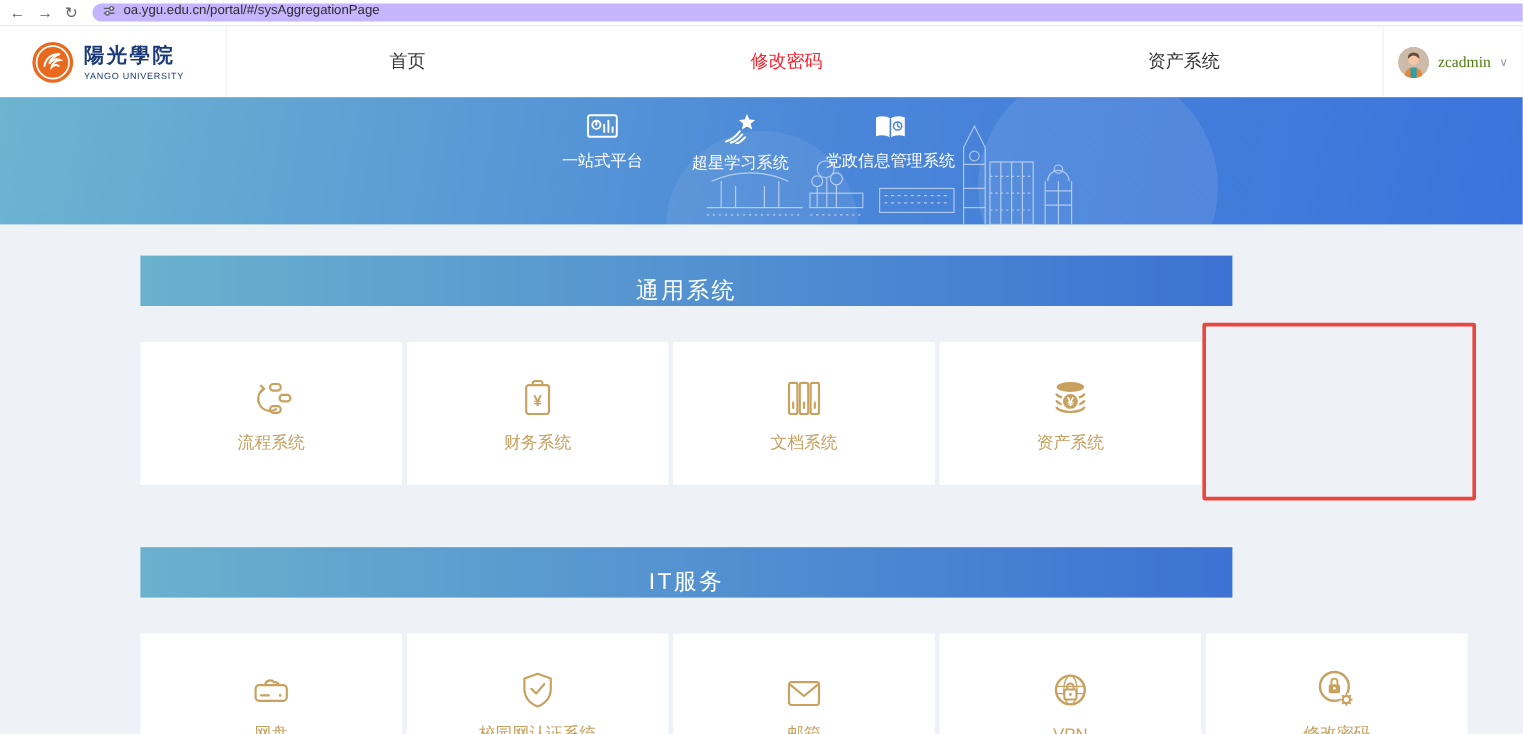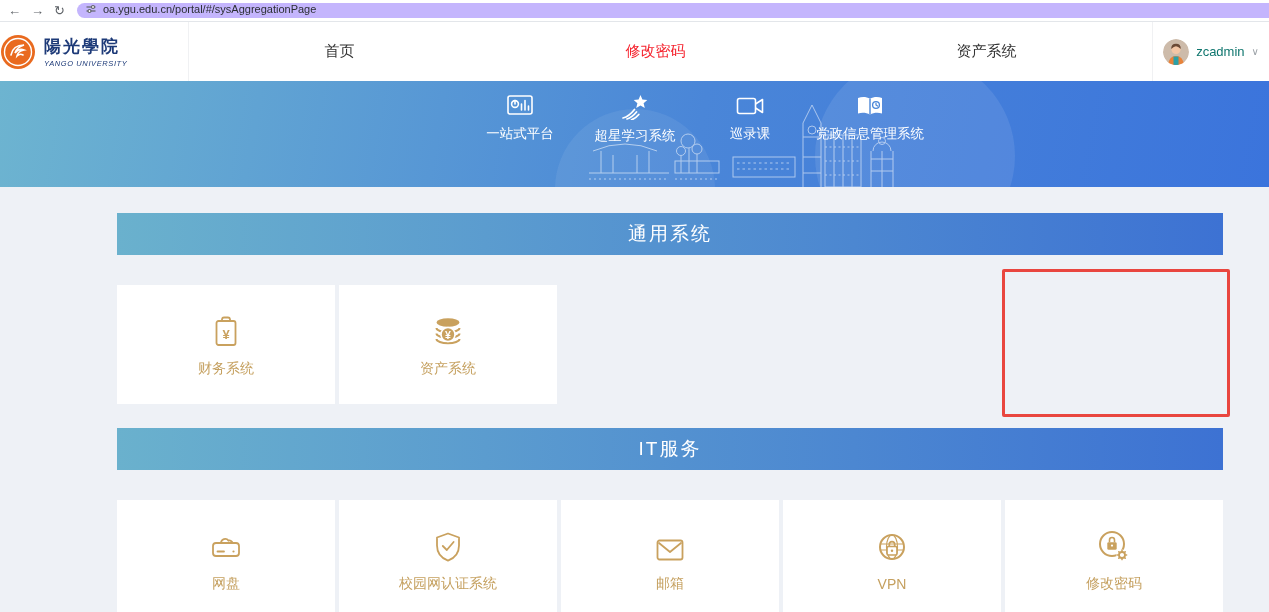--- a/index.html
+++ b/index.html
@@ -13,56 +13,56 @@
     padding-left:8px;border-bottom:1px solid #e3e6ea;box-sizing:border-box;
   }
   .nav-btn{color:#5f6368;font-size:13px;line-height:1;margin-right:10px;cursor:pointer;}
   .omnibox{
     flex:1;height:15px;background:#c4b5fd;border-radius:8px 0 0 8px;
     display:flex;align-items:flex-start;padding:0 8px;margin-left:2px;
   }
   .omnibox .url{font-size:11px;color:#2b2f33;margin-left:6px;white-space:nowrap;}
   
   .site-header{height:59px;background:#fff;display:flex;align-items:stretch;}
-  .logo{width:188px;display:flex;align-items:center;box-sizing:border-box;}
+  .logo{width:188px;display:flex;align-items:center;padding-left:26px;box-sizing:border-box;}
   .logo-emblem{width:36px;height:36px;flex:0 0 36px;}
   .logo-text{margin-left:8px;display:flex;flex-direction:column;}
   .logo-title{font-size:17px;color:#1d3a78;font-weight:bold;letter-spacing:2px;font-family:"Liberation Serif",serif;}
-  .logo-sub{font-size:7.5px;color:#1d3a78;letter-spacing:.6px;margin-top:1px;font-style:italic;}
+  .logo-sub{font-size:7.5px;color:#1d3a78;letter-spacing:.6px;margin-top:1px;}
   .main-nav{
     flex:1;display:flex;align-items:center;justify-content:space-around;
     border-left:1px solid #f0f1f3;border-right:1px solid #f0f1f3;
   }
   .nav-item{font-size:15px;color:#333;cursor:pointer;}
   .nav-item.active{color:#f5222d;}
   .user-area{width:116px;display:flex;align-items:center;justify-content:center;gap:7px;}
   .avatar{width:26px;height:26px;border-radius:50%;overflow:hidden;flex:0 0 26px;}
-  .user-name{font-size:13px;color:#0f766e;}
+  .user-name{font-size:13px;color:#4d7c0f;font-family:Liberation Serif, serif;}
   .user-caret{font-size:10px;color:#9aa0a6;}
   
   .banner{
     height:106px;position:relative;overflow:hidden;
     background:linear-gradient(100deg,#6db4d0 0%,#4a86d8 55%,#3b74dc 100%);
   }
   .banner::before{content:'';position:absolute;width:160px;height:160px;border-radius:50%;
     background:rgba(255,255,255,.07);left:555px;top:28px;}
   .banner::after{content:'';position:absolute;width:200px;height:200px;border-radius:50%;
     background:rgba(255,255,255,.09);left:815px;top:-25px;}
   .buildings{position:absolute;left:585px;bottom:0;opacity:.55;z-index:1;}
-  .banner-items{position:absolute;left:465px;top:13px;display:flex;z-index:2;font-family:Liberation Serif, serif;}
+  .banner-items{position:absolute;left:447px;top:13px;display:flex;z-index:2;font-family:Liberation Serif, serif;}
   .banner-item{display:flex;flex-direction:column;align-items:center;cursor:pointer;}
   .bi-1{width:110px}.bi-2{width:120px}.bi-3{width:110px}.bi-4{width:130px}
   .banner-item .b-label{color:#fff;font-size:13.5px;margin-top:7px;white-space:nowrap;}
   
   .section-bar{
-    width:1106px;margin-left:117px;height:42px;display:flex;align-items:center;justify-content:center;
+    width:910px;margin-left:117px;height:42px;display:flex;align-items:flex-end;justify-content:center;
     background:linear-gradient(90deg,#6ab1cd,#3d72d3);color:#fff;font-size:19px;letter-spacing:2px;
   }
   .bar-1{margin-top:26px;}
-  .bar-2{margin-top:24px;}
+  .bar-2{margin-top:52px;}
   .cards-row{
     width:1106px;margin-left:117px;margin-top:30px;
     display:grid;grid-template-columns:repeat(5,1fr);gap:4px;
   }
   .card{
     background:#fff;height:119px;display:flex;flex-direction:column;
     align-items:center;justify-content:center;cursor:pointer;text-decoration:none;
   }
   .card-icon{height:36px;display:flex;align-items:flex-end;justify-content:center;}
   .card-label{font-size:14px;color:#c5a05f;margin-top:12px;}
@@ -164,29 +164,20 @@
       <span>
         <svg width="28" height="26" viewBox="0 0 28 26" fill="#fff">
           <path d="M19.5,1 L21.4,5.6 L26.3,6 L22.6,9.2 L23.8,14 L19.5,11.4 L15.2,14 L16.4,9.2 L12.7,6 L17.6,5.6 Z"></path>
           <path d="M2,24 Q8,22.5 13.5,15.5" stroke="#fff" stroke-width="1.7" fill="none" stroke-linecap="round"></path>
           <path d="M6,25 Q11,23.5 15.5,18" stroke="#fff" stroke-width="1.7" fill="none" stroke-linecap="round"></path>
           <path d="M10.5,25.8 Q14.5,24.5 17.8,20.5" stroke="#fff" stroke-width="1.7" fill="none" stroke-linecap="round"></path>
         </svg>
       </span>
       <span class="b-label">超星学习系统</span>
     </div>
-    <div class="banner-item bi-3">
-      <span>
-        <svg width="30" height="24" viewBox="0 0 30 24" stroke="#fff" stroke-width="1.6" fill="none" stroke-linejoin="round">
-          <rect x="2.5" y="4.5" width="18" height="15" rx="2"></rect>
-          <path d="M20.5,10 L27.5,5.5 V18.5 L20.5,14"></path>
-        </svg>
-      </span>
-      <span class="b-label">巡录课</span>
-    </div>
     <div class="banner-item bi-4">
       <span>
         <svg width="28" height="24" viewBox="0 0 28 24">
           <path d="M2,4 C6,2.4 10.5,2.6 14,4.8 C17.5,2.6 22,2.4 26,4 V19.5 C22,18.3 17.5,18.5 14,20.8 C10.5,18.5 6,18.3 2,19.5 Z" fill="#fff"></path>
           <path d="M14,4.8 V20.8" stroke="#4a86d8" stroke-width="1.4"></path>
           <circle cx="20" cy="11" r="3.4" stroke="#4a86d8" stroke-width="1.3" fill="none"></circle>
           <path d="M20,9.2 V11 L21.6,12" stroke="#4a86d8" stroke-width="1.2" fill="none" stroke-linecap="round"></path>
         </svg>
       </span>
       <span class="b-label">党政信息管理系统</span>
@@ -194,27 +185,50 @@
   </div>
 </div>
 
 <div class="section-bar bar-1">
   <span>通用系统</span>
 </div>
 
 <div class="cards-row">
   <div class="card">
     <span class="card-icon">
+      <svg width="36" height="32" viewBox="0 0 36 32" stroke="#c9a15e" stroke-width="1.8" fill="none" stroke-linecap="round">
+        <path d="M12,8 A9.5,9.5 0 1 0 22,25"></path>
+        <path d="M9.5,5.5 L12,8 L9.5,10.5"></path>
+        <rect x="17" y="4" width="9" height="5.5" rx="2.7"></rect>
+        <rect x="25" y="13" width="9" height="5.5" rx="2.7"></rect>
+        <rect x="17" y="22.5" width="9" height="5.5" rx="2.7"></rect>
+      </svg>
+    </span>
+    <span class="card-label">流程系统</span>
+  </div>
+  <div class="card">
+    <span class="card-icon">
       <svg width="28" height="32" viewBox="0 0 28 32" stroke="#c9a15e" stroke-width="1.8" fill="none" stroke-linecap="round" stroke-linejoin="round">
         <rect x="4.5" y="5" width="19" height="24" rx="2"></rect>
         <path d="M10,5 V3.2 A2,2 0 0 1 12,1.5 H16 A2,2 0 0 1 18,3.2 V5"></path>
         <text x="14" y="22.5" font-size="13" font-weight="bold" fill="#c9a15e" stroke="none" text-anchor="middle">¥</text>
       </svg>
     </span>
     <span class="card-label">财务系统</span>
+  </div>
+  <div class="card">
+    <span class="card-icon">
+      <svg width="32" height="32" viewBox="0 0 32 32" stroke="#c9a15e" stroke-width="1.8" fill="none" stroke-linecap="round">
+        <rect x="3.5" y="3" width="7" height="26" rx="1.5"></rect>
+        <rect x="12.5" y="3" width="7" height="26" rx="1.5"></rect>
+        <rect x="21.5" y="3" width="7" height="26" rx="1.5"></rect>
+        <path d="M7,19.5 V24 M16,19.5 V24 M25,19.5 V24"></path>
+      </svg>
+    </span>
+    <span class="card-label">文档系统</span>
   </div>
   <div class="card">
     <span class="card-icon">
       <svg width="36" height="32" viewBox="0 0 36 32">
         <ellipse cx="18" cy="6.5" rx="11.5" ry="4.2" fill="#c9a15e"></ellipse>
         <path d="M6.5,12 A11.5,4.2 0 0 0 29.5,12" stroke="#c9a15e" stroke-width="2" fill="none"></path>
         <path d="M6.5,17.5 A11.5,4.2 0 0 0 29.5,17.5" stroke="#c9a15e" stroke-width="2" fill="none"></path>
         <path d="M6.5,23 A11.5,4.2 0 0 0 29.5,23" stroke="#c9a15e" stroke-width="2" fill="none"></path>
         <circle cx="18" cy="18.5" r="7" fill="#c9a15e" stroke="#fff" stroke-width="1.6"></circle>
         <text x="18" y="22.5" font-size="10.5" font-weight="bold" fill="#fff" text-anchor="middle">¥</text>

